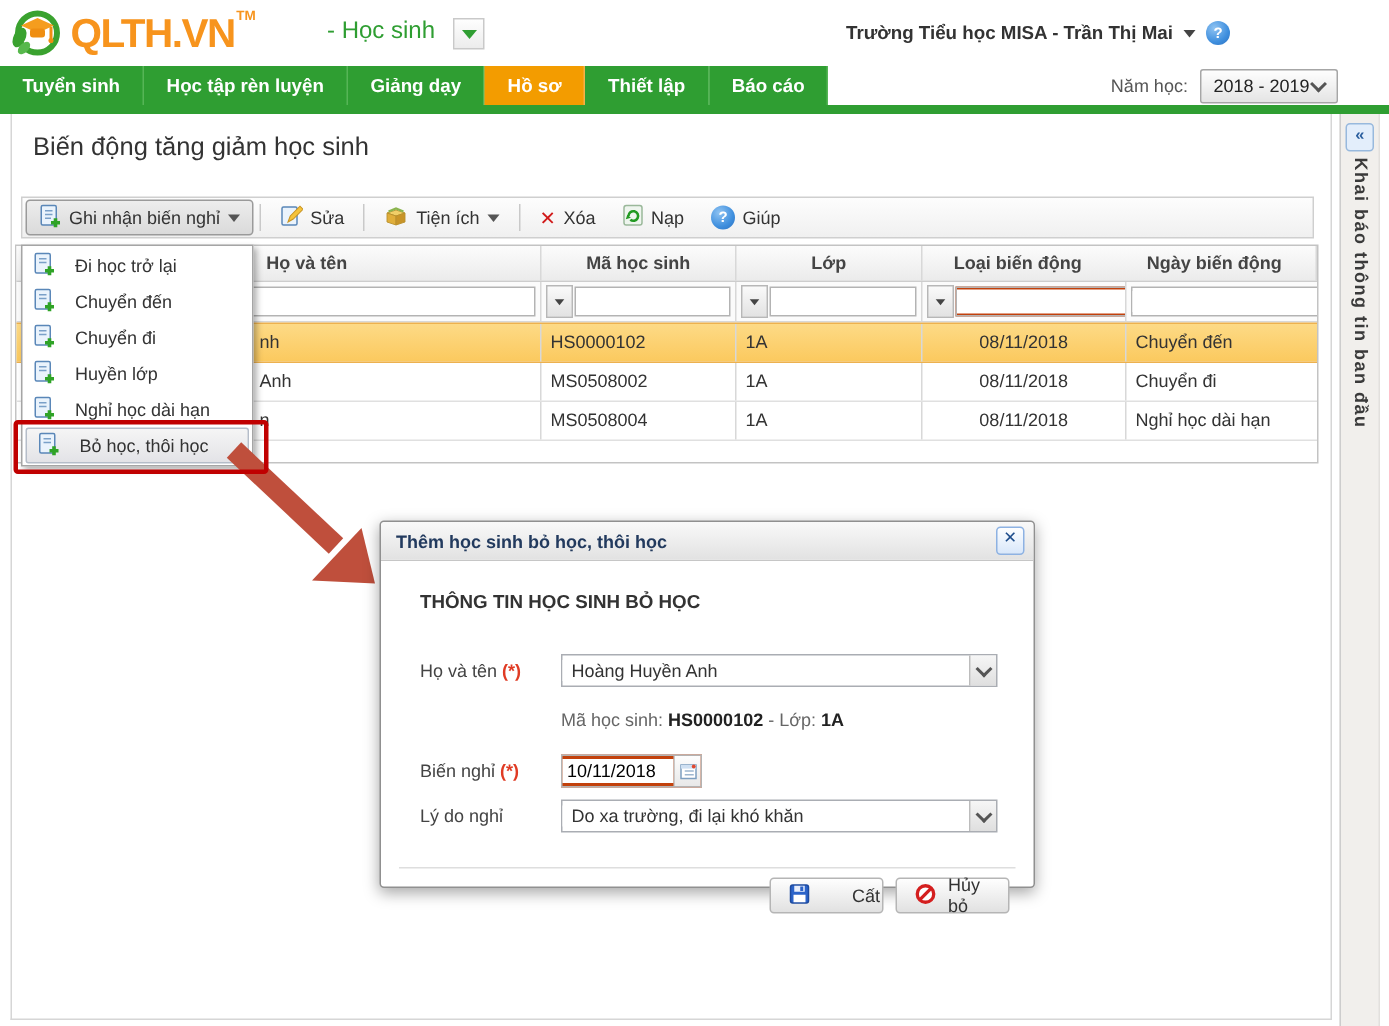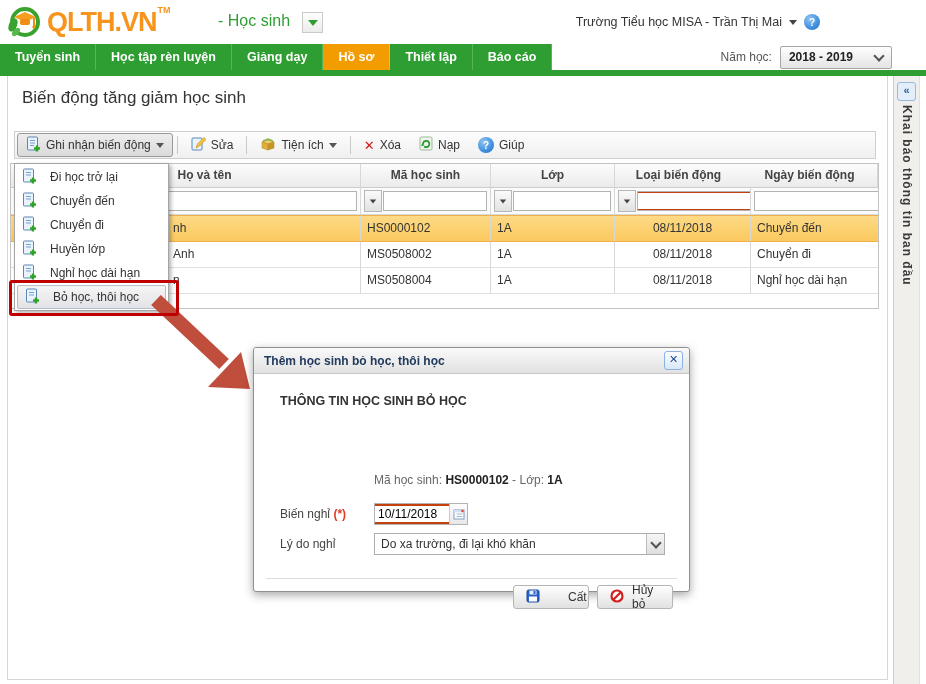--- a/index.html
+++ b/index.html
@@ -9,35 +9,35 @@
   
   .hdr{position:absolute;left:0;top:0;width:830px;height:44px;background:#fff;}
   .logo-wrap{position:absolute;left:8px;top:5px;display:flex;align-items:flex-start;}
   .logo-text{font-size:27px;font-weight:bold;color:#f7941d;letter-spacing:-1px;line-height:34px;margin-left:5px;}
   .logo-tm{font-size:9px;font-weight:bold;color:#f7941d;vertical-align:top;margin-left:1px;}
   .module{position:absolute;left:218px;top:12px;font-size:16px;color:#2f9e32;}
   .module-dd{position:absolute;left:302px;top:12px;width:19px;height:19px;border:1px solid #c9c9c9;
              background:linear-gradient(#fefefe,#ececec);display:flex;align-items:center;justify-content:center;cursor:pointer;}
   .tri-green{width:0;height:0;border-left:5px solid transparent;border-right:5px solid transparent;border-top:6px solid #2f9e32;}
   .hdr-right{position:absolute;right:10px;top:0;height:44px;display:flex;align-items:center;gap:7px;}
-  .school{font-weight:normal;font-size:12.5px;color:#333;}
+  .school{font-weight:bold;font-size:12.5px;color:#333;}
   .tri-dark{width:0;height:0;border-left:4px solid transparent;border-right:4px solid transparent;border-top:5px solid #444;}
   .help-orb{width:16px;height:16px;border-radius:50%;background:radial-gradient(circle at 35% 30%,#8fc3f2,#3f8fde 60%,#2a6fbf);
             color:#fff;font-weight:bold;font-size:10px;display:flex;align-items:center;justify-content:center;}
 
   
   .nav{position:absolute;left:0;top:44px;height:26px;display:flex;}
   .tab{height:26px;line-height:26px;padding:0 15px;background:#2f9e32;color:#fff;font-weight:bold;
        font-size:12.5px;border-right:1px solid #56b556;cursor:pointer;}
   .tab.active{background:#f39c00;border-right-color:#f2b24c;}
   .nav-strip{position:absolute;left:0;top:70px;width:926px;height:6px;background:#2f9e32;}
   .year-area{position:absolute;right:34px;top:44px;height:26px;display:flex;align-items:center;gap:8px;}
   .year-label{color:#555;}
   .year-btn{height:21px;padding:0 8px;border:1px solid #a6a6a6;border-radius:2px;background:linear-gradient(#fefefe,#e4e4e4);
-            display:flex;align-items:center;gap:22px;font-weight:bold;color:#222;cursor:pointer;}
+            display:flex;align-items:center;gap:2px;font-weight:normal;color:#222;cursor:pointer;}
   .chev{width:6px;height:6px;border-right:2px solid #555;border-bottom:2px solid #555;transform:rotate(45deg);margin-top:-3px;}
 
   
   .panel{position:absolute;left:7px;top:76px;width:881px;height:604px;background:#fff;
          border-left:1px solid #d6d6d6;border-right:1px solid #d6d6d6;border-bottom:1px solid #d6d6d6;box-sizing:border-box;}
   .page-title{position:absolute;left:22px;top:88px;font-size:17px;color:#333;}
 
   
   .toolbar{position:absolute;left:14px;top:131px;width:862px;height:28px;border:1px solid #cfcfcf;box-sizing:border-box;
            background:linear-gradient(#fdfdfd,#f0f0f0);display:flex;align-items:center;padding-left:2px;}
@@ -173,21 +173,21 @@
       <span>
         <svg width="15" height="16" viewBox="0 0 15 16">
           <rect x="1.5" y="1" width="10" height="13" rx="1" fill="#eaf3fc" stroke="#5a87b8"></rect>
           <line x1="4" y1="4.5" x2="9" y2="4.5" stroke="#7aa0c8"></line>
           <line x1="4" y1="7" x2="9" y2="7" stroke="#7aa0c8"></line>
           <line x1="4" y1="9.5" x2="8" y2="9.5" stroke="#7aa0c8"></line>
           <line x1="11" y1="9.5" x2="11" y2="15.5" stroke="#2fa326" stroke-width="2.4"></line>
           <line x1="8" y1="12.5" x2="14" y2="12.5" stroke="#2fa326" stroke-width="2.4"></line>
         </svg>
       </span>
-      <span>Ghi nhận biến động</span>
+      <span>Ghi nhận biến nghỉ</span>
       <span class="caret"></span>
     </span>
     <span class="tsep"></span>
     <span class="tbtn">
       <span>
         <svg width="15" height="15" viewBox="0 0 15 15">
           <rect x="1" y="2" width="10" height="12" rx="1" fill="#eaf3fc" stroke="#5a87b8"></rect>
           <polygon points="5,12 6.5,8 13,1.5 15,3.5 8.5,10" fill="#f5c33b" stroke="#c99422" stroke-width=".7"></polygon>
         </svg>
       </span>
@@ -365,20 +365,32 @@
   </svg>
 
   <div class="dlg">
     <div class="dlg-title">
       <span class="txt">Thêm học sinh bỏ học, thôi học</span>
       <span class="dlg-close">✕</span>
     </div>
     <div class="dlg-body">
       <div class="dlg-section">THÔNG TIN HỌC SINH BỎ HỌC</div>
 
+      <div class="frow" style="top:62px;width:385px;">
+        <span class="flabel">
+          <span>Họ và tên</span>
+          <span class="req">(*)</span>
+        </span>
+        <span class="dcombo" style="flex:1;">
+          <input value="Hoàng Huyền Anh" style="">
+          <span class="cbtn">
+              <span class="chev"></span>
+            </span>
+        </span>
+      </div>
 
       <div class="info-line">
         <span>Mã học sinh:</span>
         <b>HS0000102</b><span style="white-space:pre;"> - </span><span>Lớp:</span>
         <b>1A</b>
       </div>
 
       <div class="frow" style="top:129px;">
         <span class="flabel">
           <span>Biến nghỉ</span>

